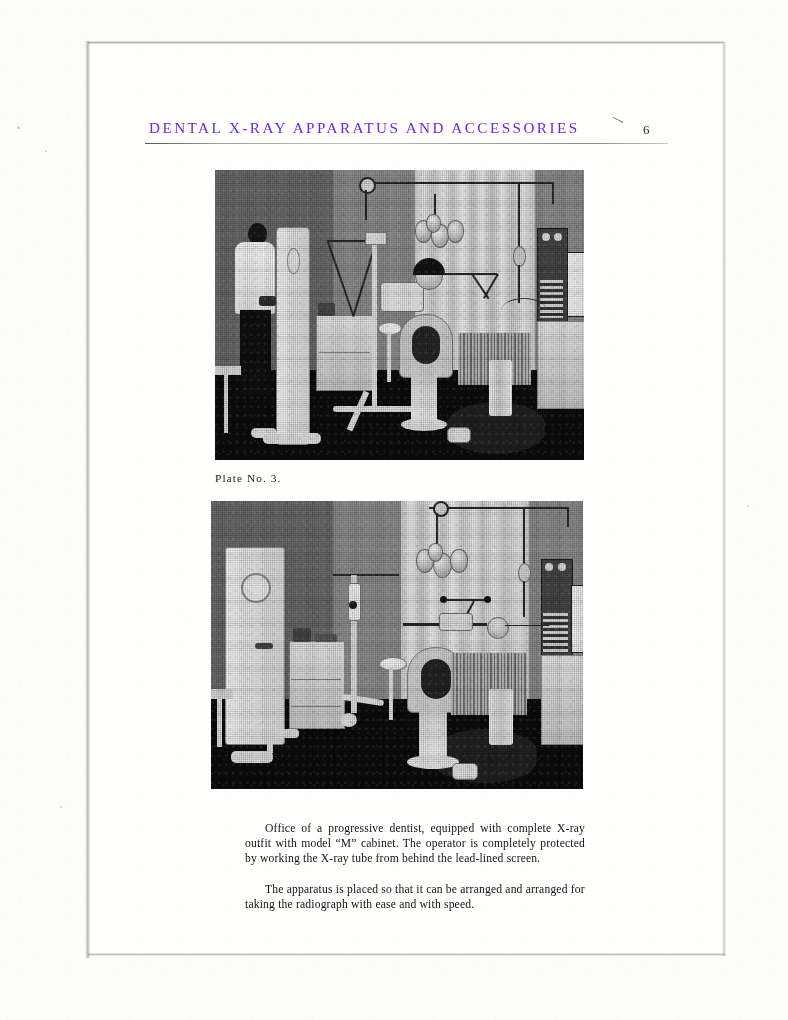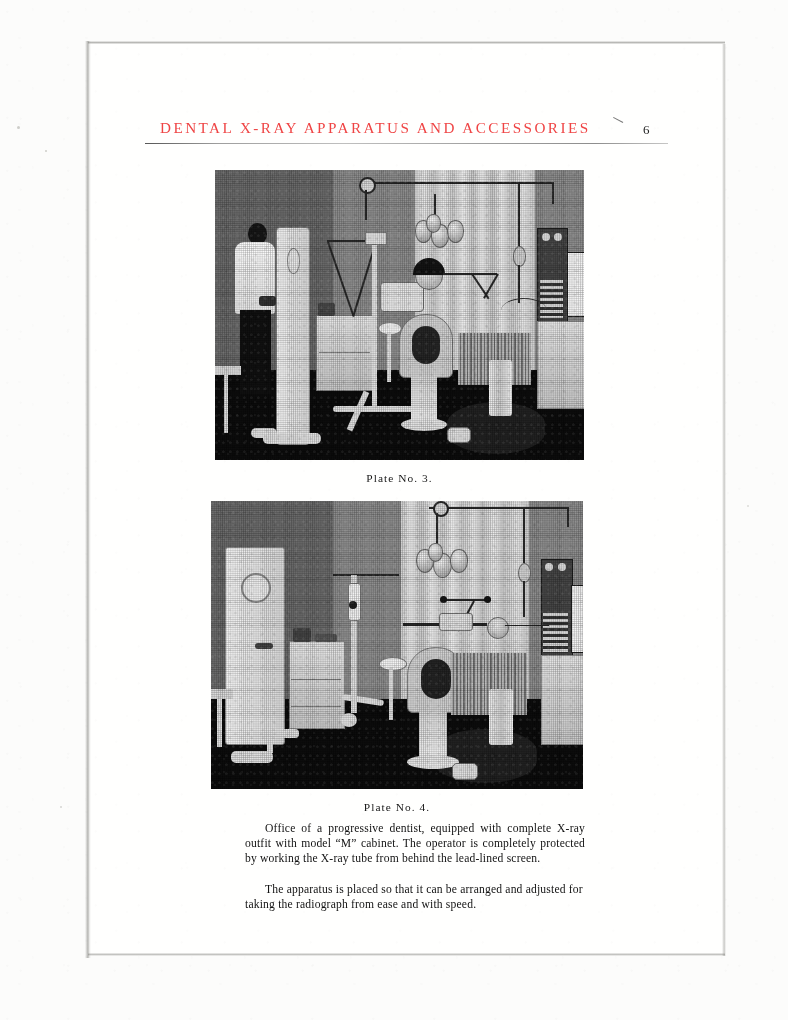--- a/index.html
+++ b/index.html
@@ -115,25 +115,25 @@
   
   #running-head {
     position: absolute;
     left: 57px;
     top: 76px;
     width: 523px;
     height: 30px;
   }
   #head-title {
     position: absolute;
-    left: 15px;
+    left: 4px;
     top: 0;
     font-size: 15.2px;
     letter-spacing: 2.45px;
-    color: #ef4444;
+    color: #6d28d9;
     white-space: nowrap;
     font-family: "Liberation Serif", serif;
   }
   #head-folio {
     position: absolute;
     left: 498px;
     top: 3px;
     font-size: 13px;
     letter-spacing: 1.4px;
     color: #242424;
@@ -172,21 +172,21 @@
     position: relative;
     width: 100%;
     height: 100%;
     overflow: hidden;
     background: #2a2a2a;
     filter: grayscale(1) contrast(1.06);
   }
   .plate-caption {
     position: absolute;
     width: 100%;
-    text-align: center;
+    text-align: left;
     font-size: 11.4px;
     letter-spacing: 1.05px;
     color: #181818;
     font-family: "Liberation Serif", serif;
   }
 
   
   .halftone {
     position: absolute;
     inset: 0;
@@ -432,25 +432,24 @@
       <div class="cabinet" style="left:330px; top:154px; width:42px; height:88px;"></div>
 
       <div class="wire" style="left:312px; top:8px; width:1.6px; height:54px;"></div>
       <div style="position:absolute; left:307px; top:62px; width:11px; height:18px; border-radius:50%; background:#cfccc6; border:1px solid #6f6c67;"></div>
       <div class="wire" style="left:312px; top:80px; width:1.6px; height:36px;"></div>
       <div style="position:absolute; left:294px; top:124px; width:44px; height:22px; border-top:1.6px solid #2e2e2c; background:transparent;"></div>
 
       <div class="halftone"></div>
       <div class="photo-grain"></div>
     </div>
-    <figcaption class="plate-caption" style="top:300px;">Plate No. 4.</figcaption>
   </figure>
 
   <div id="body-copy">
     <p>Office of a progressive dentist, equipped with complete X-ray outfit with model “M” cabinet. The operator is completely protected by working the X-ray tube from behind the lead-lined screen.</p>
-    <p>The apparatus is placed so that it can be arranged and adjusted for taking the radiograph from ease and with speed.</p>
+    <p>The apparatus is placed so that it can be arranged and arranged for taking the radiograph with ease and with speed.</p>
   </div>
 </div>
 
 <div id="page-edge-top"></div>
 <div id="page-edge-left"></div>
 <div id="page-edge-right"></div>
 <div id="page-edge-bottom"></div>
 
 </body></html>

